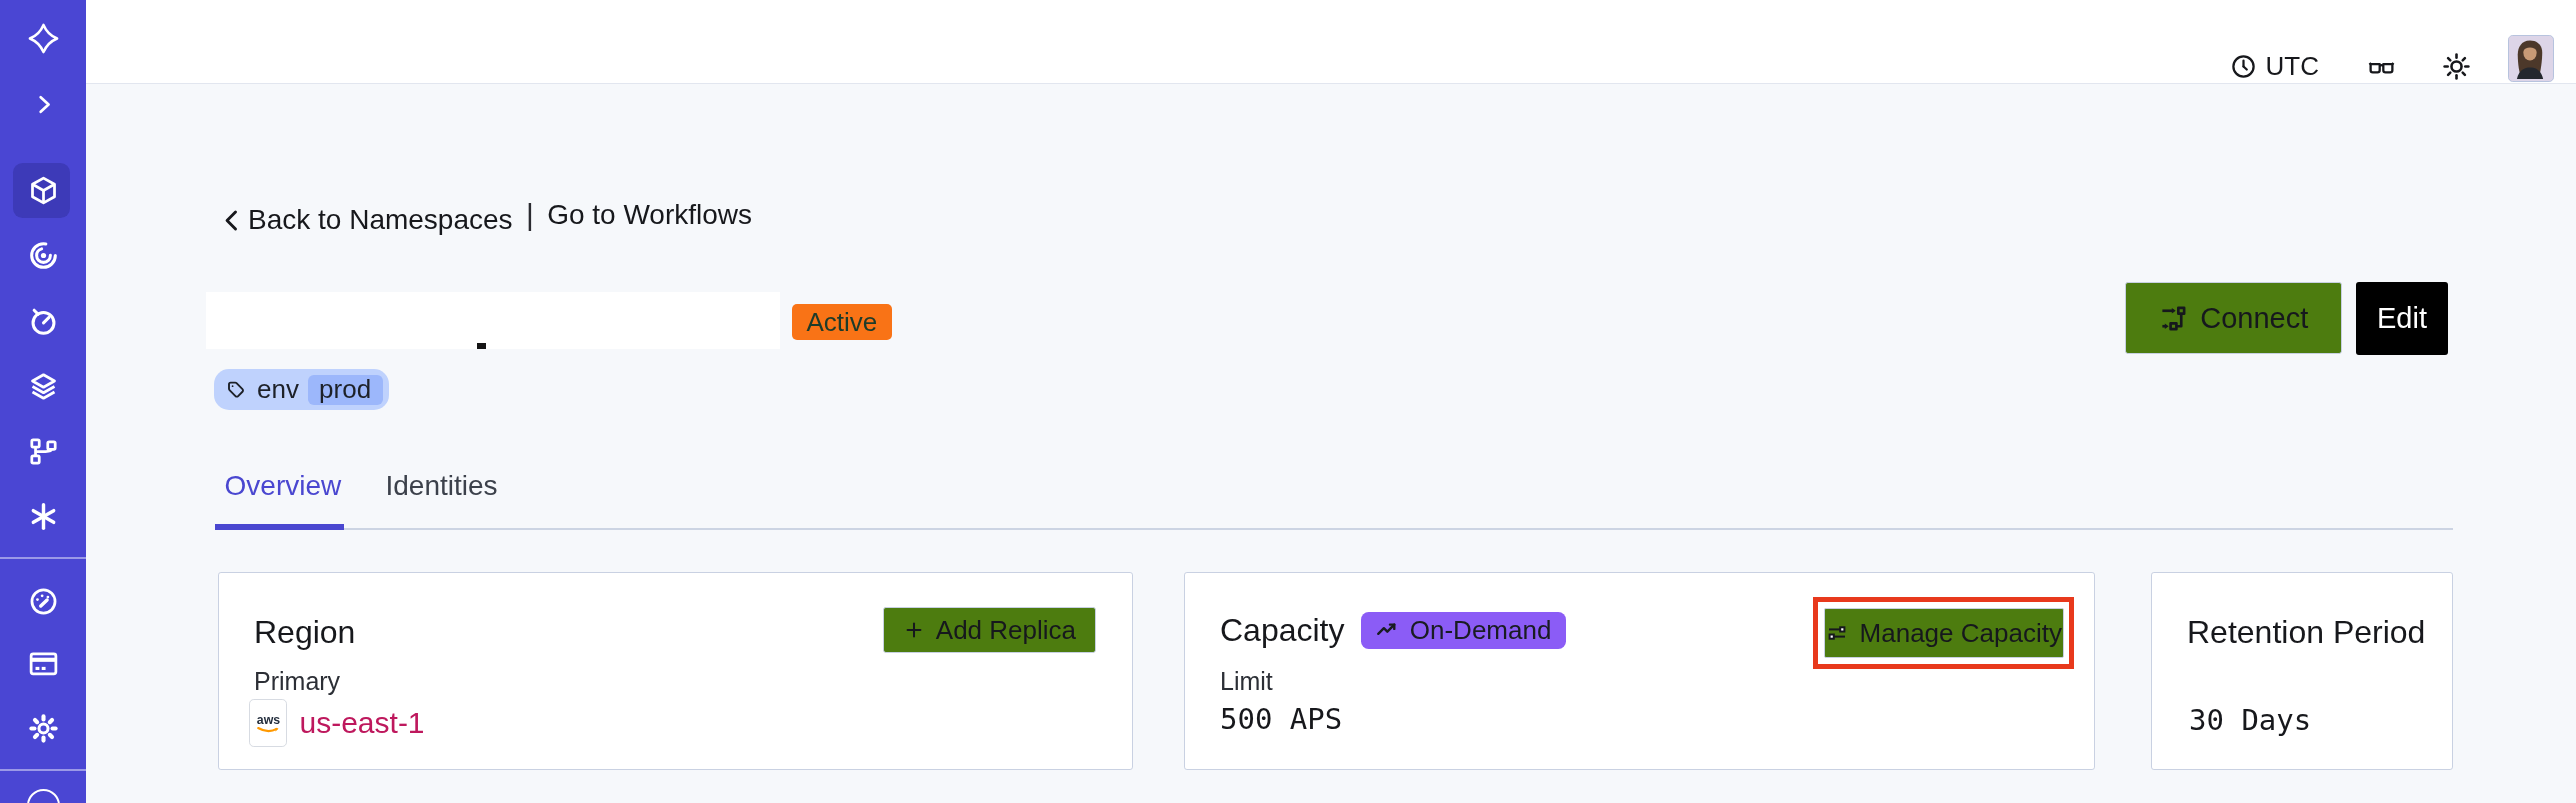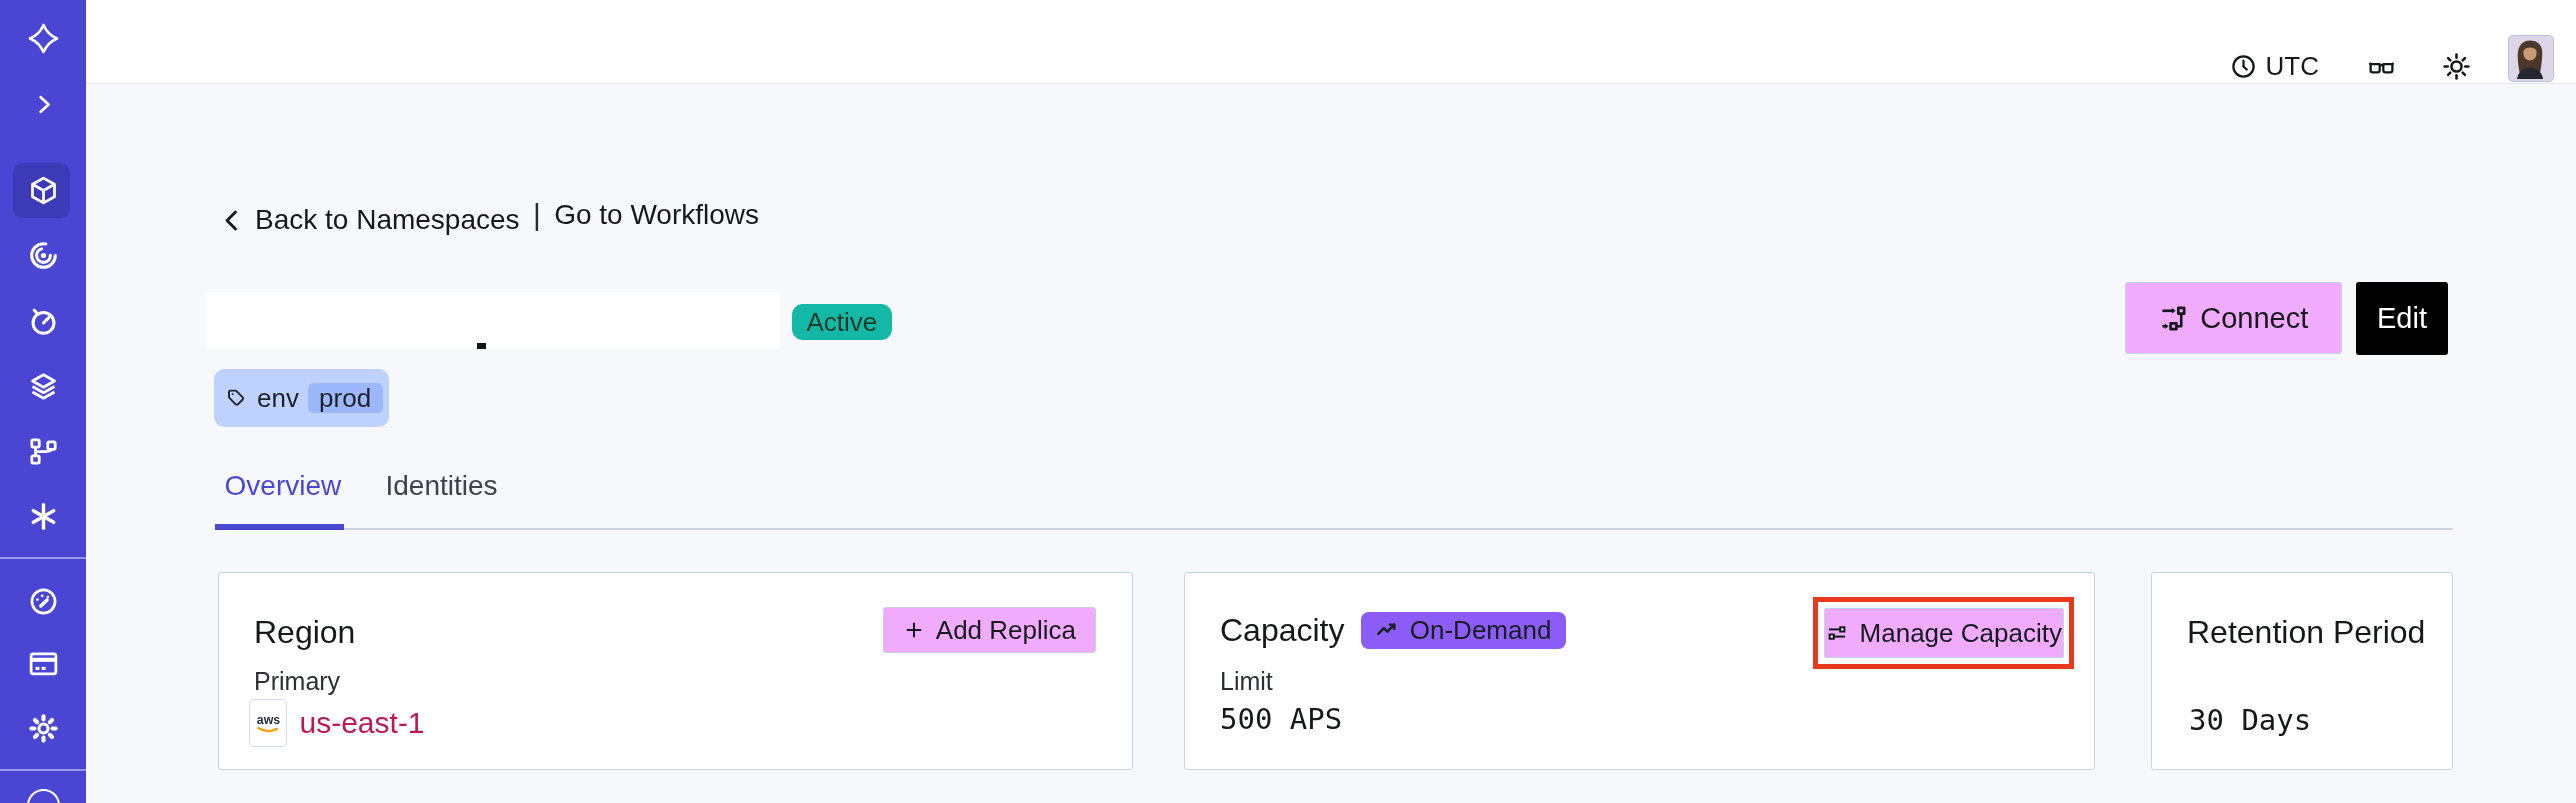--- a/index.html
+++ b/index.html
@@ -31,39 +31,39 @@
   .tz{ display:flex; align-items:center; gap:8.6px; font-size:26px; color:#17181c; cursor:pointer; }
   .tb-gap1{ width:45px; } .tb-gap2{ width:42px; } .tb-gap3{ width:36px; }
   .avatar{ width:46px; height:47px; border:1.9px solid #b7c3de; border-radius:4.8px;
     overflow:hidden; cursor:pointer; background:#ddd5e8; }
 
   
   .main{ position:absolute; left:86px; top:84px; right:0; bottom:0; background:#f6f8fb; }
 
   .back-row{ position:absolute; left:132px; top:112px; height:38px;
     display:flex; align-items:center; gap:13.4px; font-size:28px; font-weight:500; color:#17181c; }
-  .back-link{ display:flex; align-items:center; gap:8px; cursor:pointer;margin-top:10px; }
+  .back-link{ display:flex; align-items:center; gap:1px; cursor:pointer;margin-top:10px; }
   .back-sep{ font-weight:300; color:#2a2b30; font-size:30px; }
   .go-link{ cursor:pointer; }
 
   .redact{ position:absolute; left:120px; top:208px; width:574px; height:57px; background:#ffffff; }
   .speck{ position:absolute; left:391px; top:259px; width:8.6px; height:5.8px; background:#151515; }
 
   .status-badge{ position:absolute; left:706px; top:220px; height:36px;
-    display:flex; align-items:center; padding:0 14.4px; border-radius:11px;
-    background:#14b8a6; color:#1d3b2a; font-size:26px; font-weight:500; }
-
-  .tag-chip{ position:absolute; left:128px; top:285px; height:58px;
+    display:flex; align-items:center; padding:0 14.4px; border-radius:5px;
+    background:#f97316; color:#1d3b2a; font-size:26px; font-weight:500; }
+
+  .tag-chip{ position:absolute; left:128px; top:285px; height:41px;
     display:flex; align-items:center; gap:8.6px; padding:0 4.8px 0 10.5px;
-    background:#bfd2fd; border-radius:10px; color:#1d2128; font-size:26px; }
+    background:#bfd2fd; border-radius:15px; color:#1d2128; font-size:26px; }
   .tag-inner{ background:#9cb7fb; border-radius:5.8px; height:30px;
     display:flex; align-items:center; padding:0 11.5px; margin-right:1.9px; }
 
   .btn{ display:flex; align-items:center; justify-content:center; cursor:pointer;
-    background:#f0abfc; border:1.9px solid #c7d0e2; border-radius:2.9px; color:#16181d; }
+    background:#4d7c0f; border:1.9px solid #c7d0e2; border-radius:2.9px; color:#16181d; }
   .connect-btn{ position:absolute; left:2039px; top:198px; width:217px; height:72px;
     gap:12.5px; font-size:29px; font-weight:500; }
   .edit-btn{ position:absolute; left:2270px; top:198px; width:92px; height:73px;
     background:#000000; border:none; border-radius:2.9px; color:#ffffff;
     font-size:29px; font-weight:500; display:flex; align-items:center; justify-content:center; cursor:pointer; }
 
   .tabs{ position:absolute; left:129px; top:386px; display:flex; gap:25px; font-size:28px; }
   .tab{ padding:0 9.6px; cursor:pointer; font-weight:500; }
   .tab.active{ color:#4a47d0; }
   .tab.idle{ color:#3c414b; }

